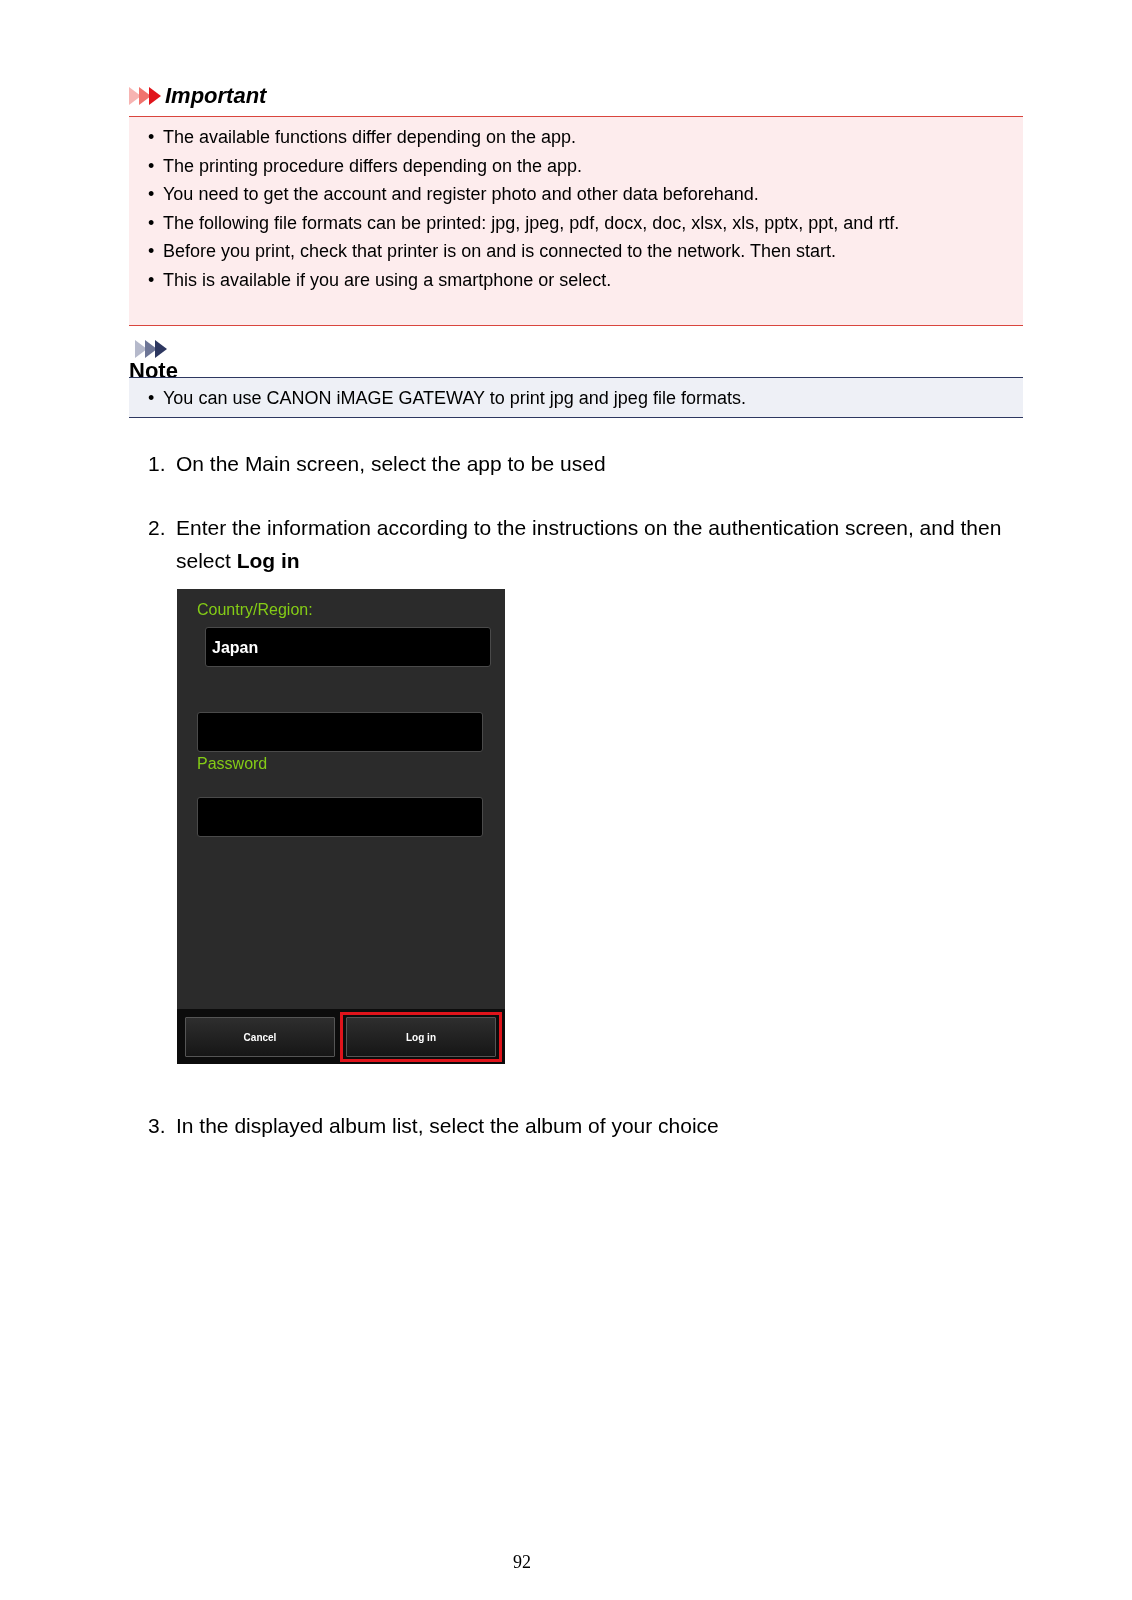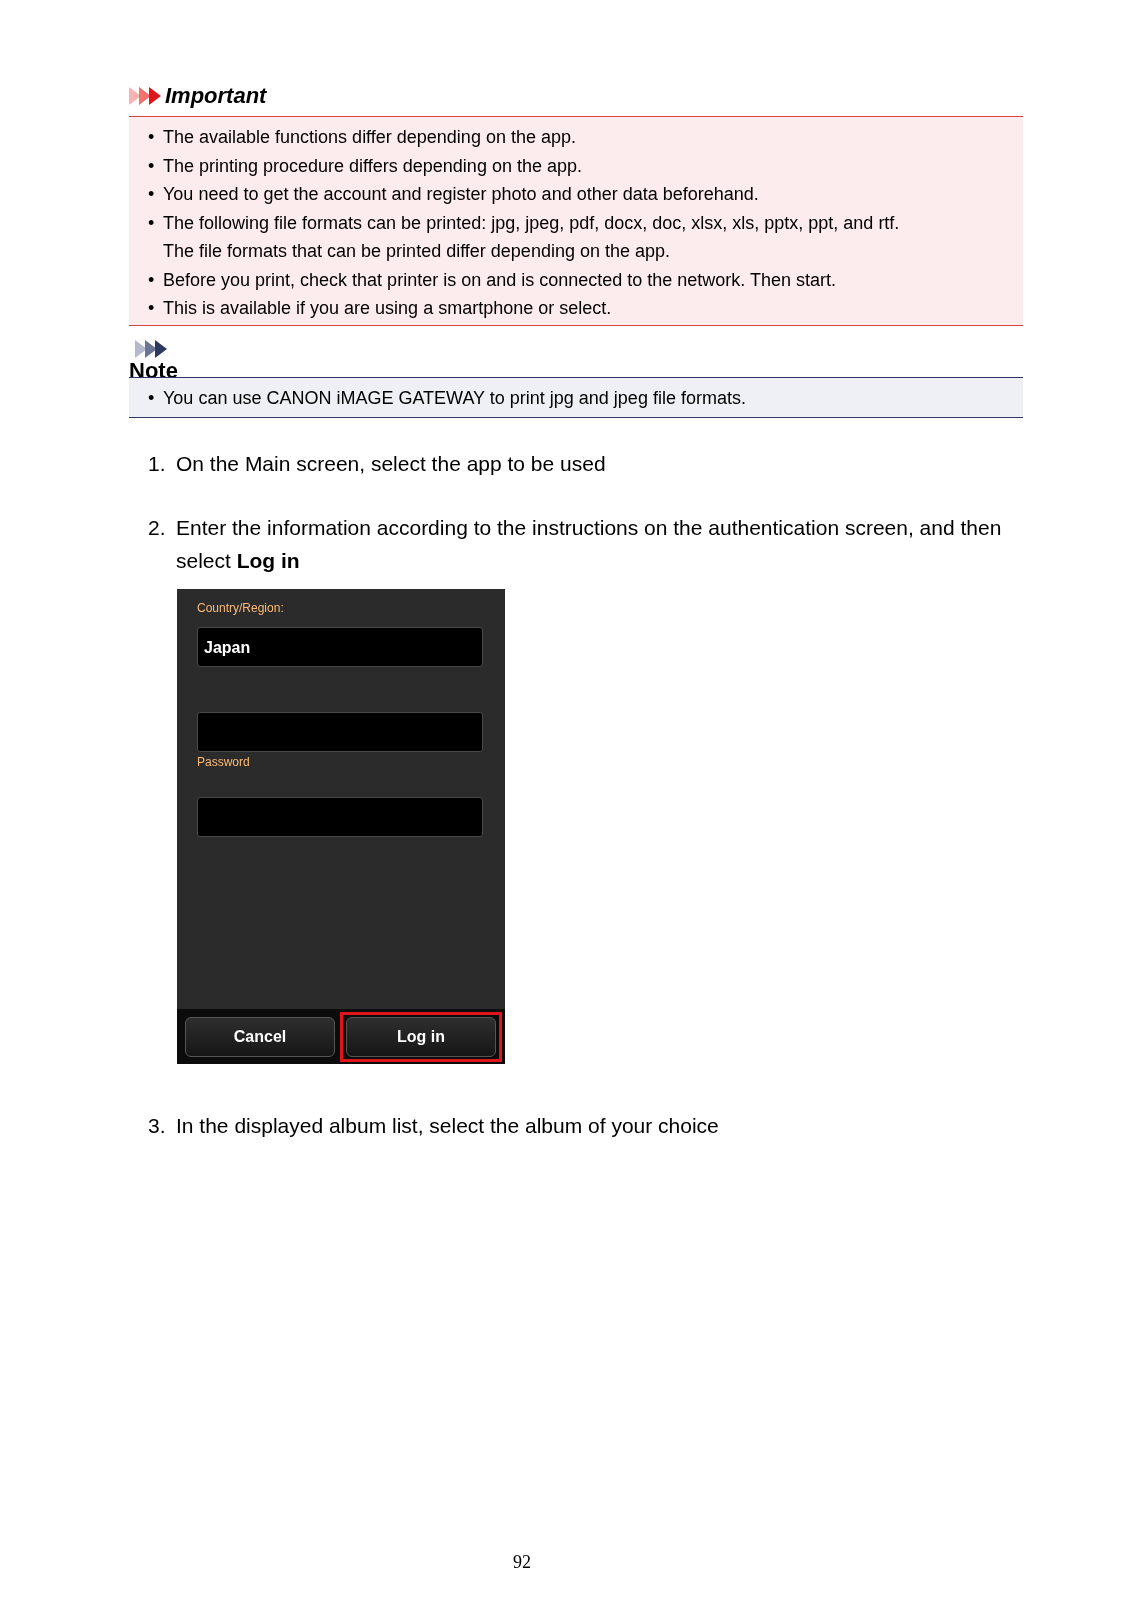--- a/index.html
+++ b/index.html
@@ -9,45 +9,44 @@
   .chev span { width:0; height:0; border-top:9px solid transparent; border-bottom:9px solid transparent; border-left:12px solid; margin-right:-2px; position:relative; }
   .imp-box { position:absolute; left:129px; width:894px; top:116px; height:210px; background:#fdeced; border-top:1.5px solid #d9453d; border-bottom:1.5px solid #d9453d; box-sizing:border-box; padding-top:6px; }
   .note-box { position:absolute; left:129px; width:894px; top:377px; height:41px; background:#eef0f6; border-top:1.5px solid #2d3760; border-bottom:1.5px solid #2d3760; box-sizing:border-box; padding-top:6px; }
   .bl { font-size:18px; line-height:28.5px; padding-left:34px; position:relative; }
   .bl .dot { position:absolute; left:19px; }
   .cont { font-size:18px; line-height:28.5px; padding-left:34px; }
   .step { position:absolute; left:148px; font-size:21px; line-height:33px; width:870px; }
   .step .num { position:absolute; left:0; }
   .step .txt { display:block; padding-left:28px; }
   .phone { position:absolute; left:177px; top:589px; width:328px; height:475px; background:#2b2b2b; }
-  .plabel { position:absolute; left:20px; color:#fdba74; font-size:12px; }
+  .plabel { position:absolute; left:20px; color:#84cc16; font-size:16px; }
   .pfield { position:absolute; left:20px; width:286px; height:40px; background:#000; border:1.5px solid #4a4a4a; border-radius:3px; box-sizing:border-box; color:#fff; font-weight:bold; font-size:16px; padding:11px 6px; }
   .pbar { position:absolute; left:0; top:420px; width:328px; height:55px; background:#0c0c0c; }
-  .pbtn { position:absolute; top:8px; height:40px; width:150px; background:linear-gradient(#2e2e2e,#161616); border:1px solid #555; border-radius:6px; color:#fff; font-weight:bold; font-size:16px; display:flex; align-items:center; justify-content:center; box-sizing:border-box; }
+  .pbtn { position:absolute; top:8px; height:40px; width:150px; background:linear-gradient(#2e2e2e,#161616); border:1px solid #555; border-radius:1px; color:#fff; font-weight:bold; font-size:10px; display:flex; align-items:center; justify-content:center; box-sizing:border-box; }
   .hl { position:absolute; left:163px; top:3px; width:162px; height:50px; border:3px solid #e0141b; box-sizing:border-box; }
   .pageno { position:absolute; top:1552px; left:0; width:1044px; text-align:center; font-family:"Liberation Serif", serif; font-size:18px; }
 </style>
 </head>
 <body>
 
 <div class="box-head" style="top:83px;font-style:italic;">
   <div class="chev">
     <span style="color:#f5b5b3;border-left-color:#f7b4b2;"></span>
     <span style="border-left-color:#f0736d;"></span>
     <span style="border-left-color:#e0141b;"></span>
   </div>
   <span>Important</span>
 </div>
 
 <div class="imp-box">
   <div class="bl"><span class="dot">•</span><span>The available functions differ depending on the app.</span></div>
   <div class="bl"><span class="dot">•</span><span>The printing procedure differs depending on the app.</span></div>
   <div class="bl"><span class="dot">•</span><span>You need to get the account and register photo and other data beforehand.</span></div>
   <div class="bl"><span class="dot">•</span><span>The following file formats can be printed: jpg, jpeg, pdf, docx, doc, xlsx, xls, pptx, ppt, and rtf.</span></div>
-  <div class="cont">The file formats that can be printed differ depending on the app.</div>
   <div class="bl"><span class="dot">•</span><span>Before you print, check that printer is on and is connected to the network. Then start.</span></div>
   <div class="bl"><span class="dot">•</span><span>This is available if you are using a smartphone or select.</span></div>
 </div>
 
 <div class="box-head" style="top:340px;flex-direction:column;">
   <div class="chev">
     <span style="border-left-color:#b5b9cb;"></span>
     <span style="border-left-color:#6d7596;"></span>
     <span style="border-left-color:#2d3760;"></span>
   </div>
@@ -63,21 +62,21 @@
   <span class="txt">On the Main screen, select the app to be used</span>
 </div>
 
 <div class="step" style="top:511px;">
   <span class="num">2.</span>
   <span class="txt"><span>Enter the information according to the instructions on the authentication screen, and then select </span><b>Log in</b></span>
 </div>
 
 <div class="phone">
   <div class="plabel" style="top:12px;">Country/Region:</div>
-  <div class="pfield" style="top:38px;">Japan</div>
+  <div class="pfield" style="top:38px;margin-left:8px;">Japan</div>
   <div class="plabel" style="top:92px;margin-top:33px;">User ID</div>
   <div class="pfield" style="top:123px;"></div>
   <div class="plabel" style="top:166px;">Password</div>
   <div class="pfield" style="top:208px;"></div>
   <div class="pbar">
     <div class="pbtn" style="left:8px;">Cancel</div>
     <div class="pbtn" style="left:169px;">Log in</div>
     <div class="hl"></div>
   </div>
 </div>

